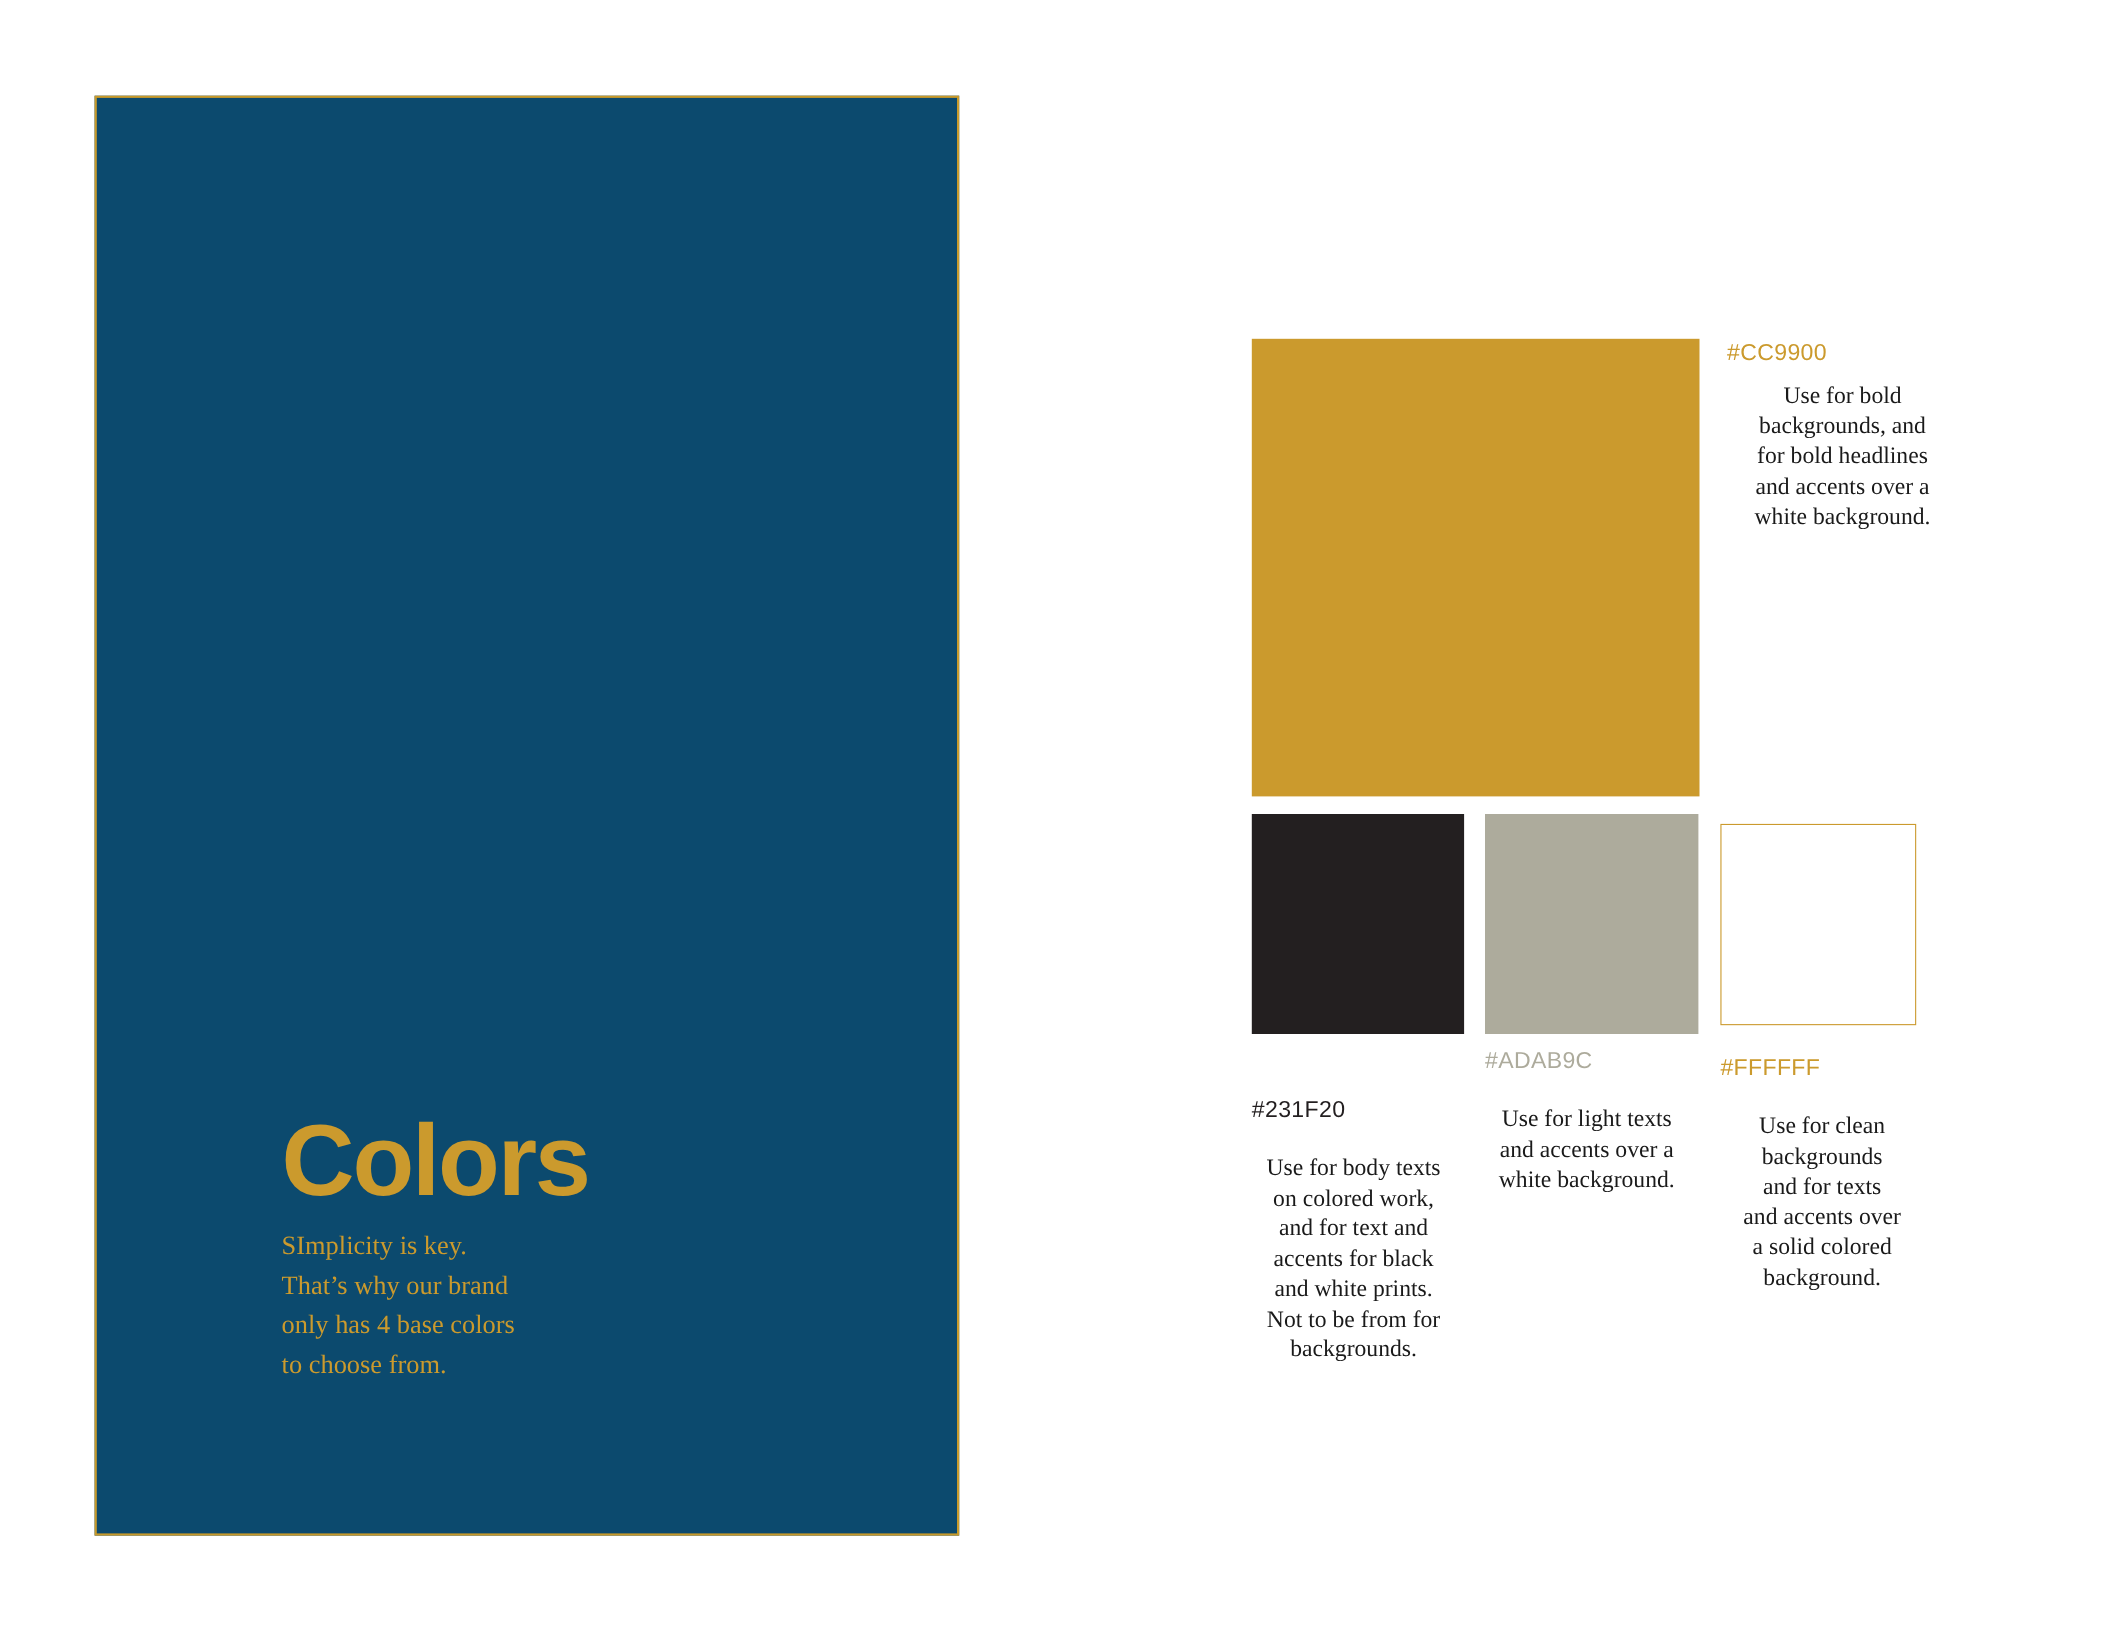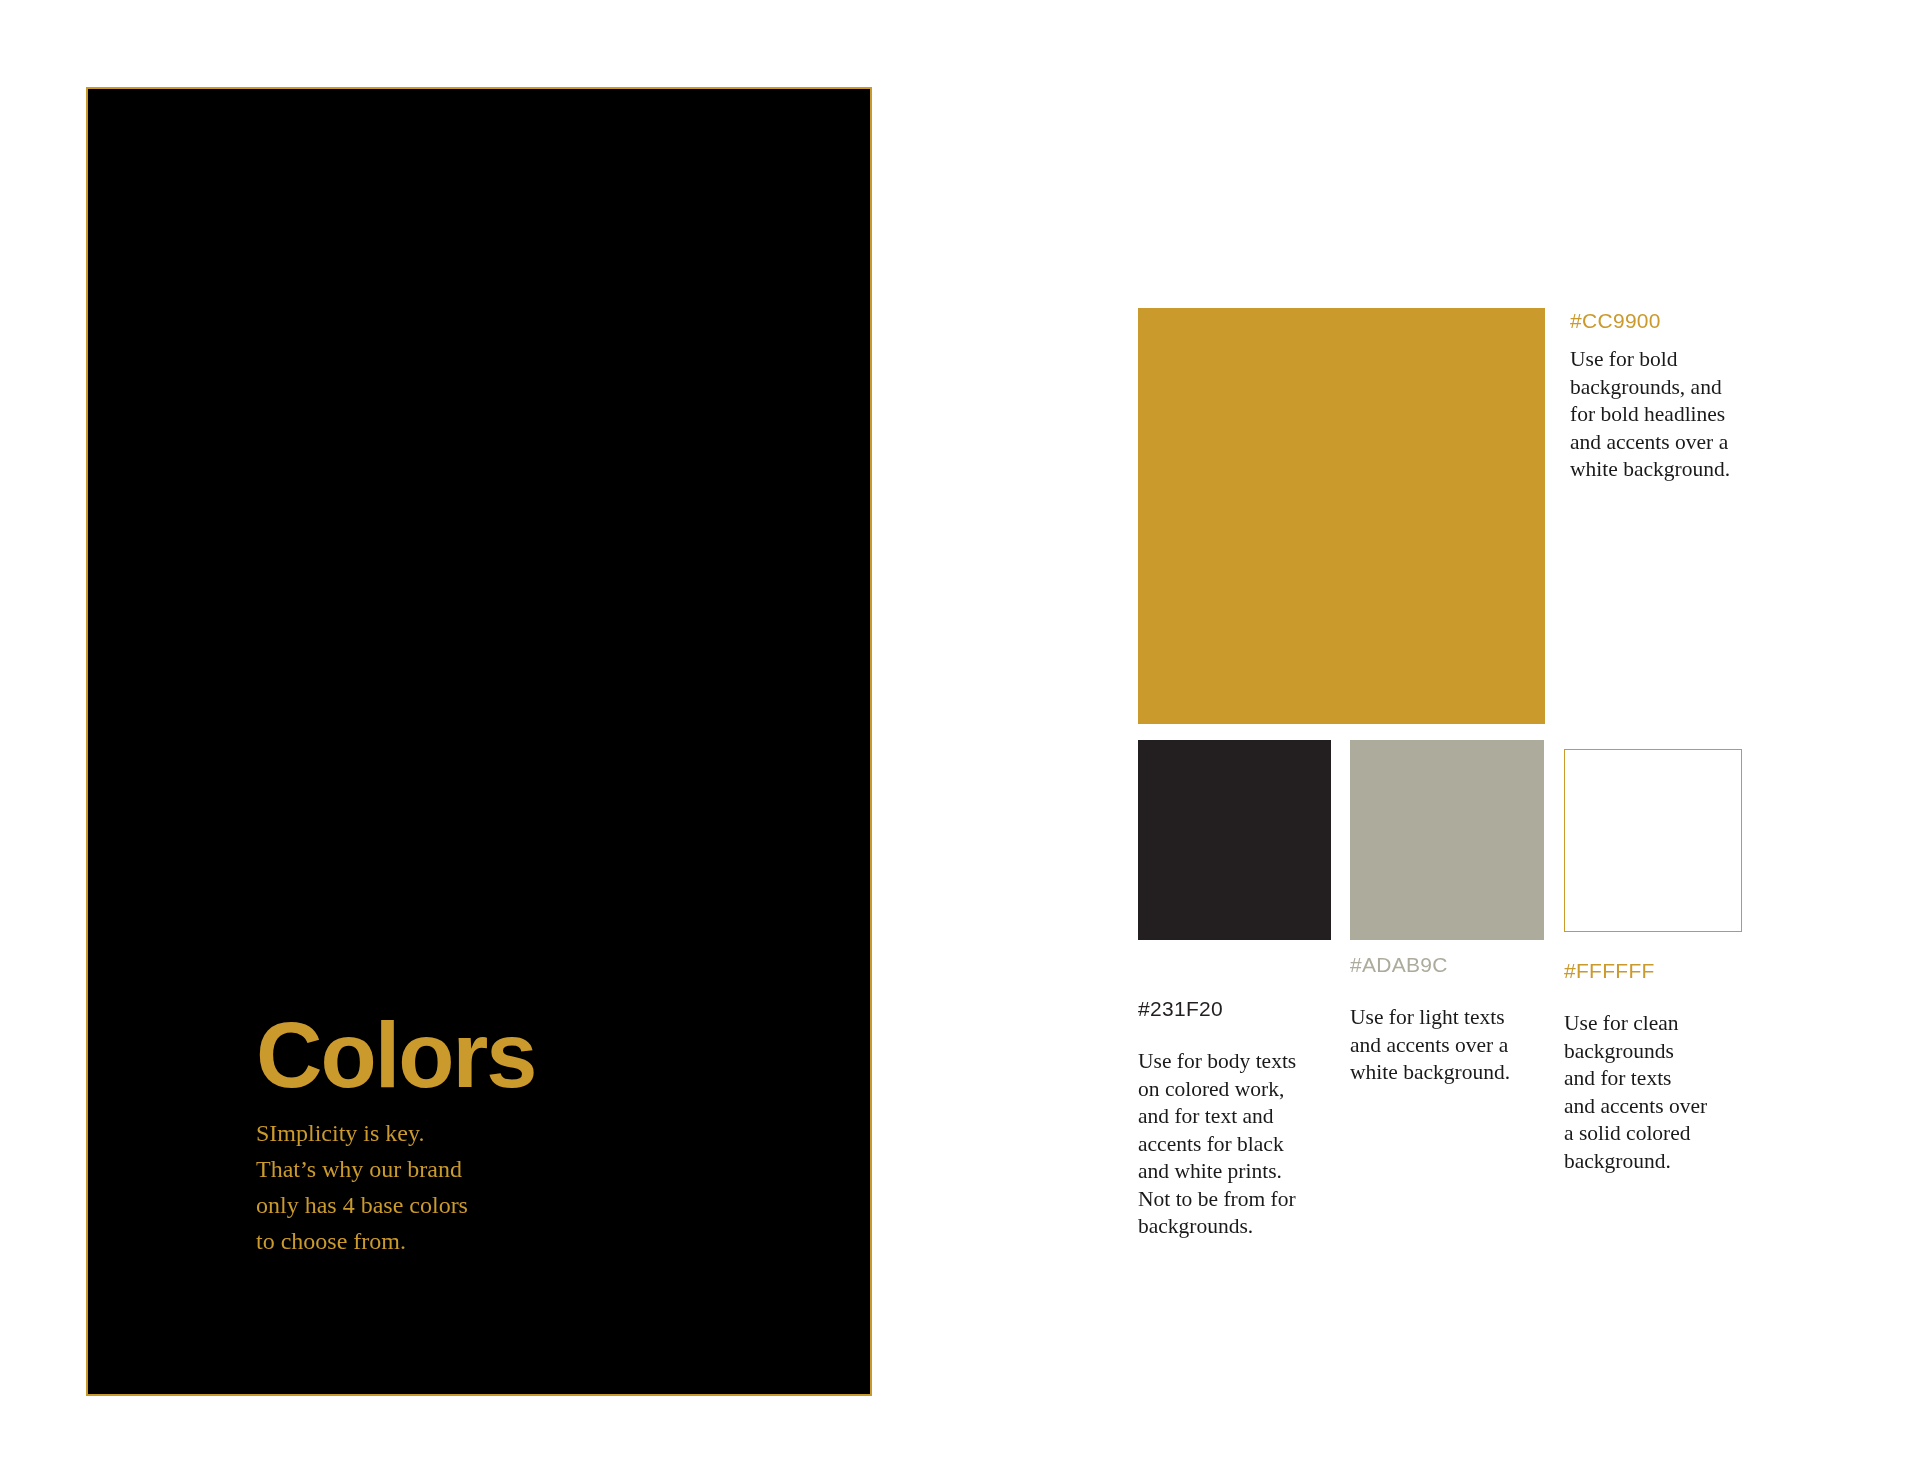--- a/index.html
+++ b/index.html
@@ -18,21 +18,21 @@
 
   
   #page-frame {
     position: absolute;
     left: 86px;
     top: 87px;
     width: 786px;
     height: 1309px;
     border: 2px solid #c89a2b;
     box-sizing: border-box;
-    background: #000000;
+    background: #0c4a6e;
   }
 
   #title-block {
     position: absolute;
     left: 168px;
     top: 920px;
     width: 480px;
   }
 
   #page-title {
@@ -126,20 +126,21 @@
   .hex-gold  { color: #cb9a2d; }
   .hex-black { color: #231f20; }
   .hex-gray  { color: #adab9c; }
 
   .desc {
     font-family: "Liberation Serif", "DejaVu Serif", serif;
     font-size: 21.5px;
     line-height: 27.5px;
     color: #1a1a1a;
     margin: 0;
+    text-align: center;
   }
   .desc .ln { display: block; white-space: nowrap; }
 
   #primary-info .desc { margin-top: 12px; }
   .col-info .desc { margin-top: 26px; }
 </style>
 </head>
 <body>
 
 <div id="page-frame">

